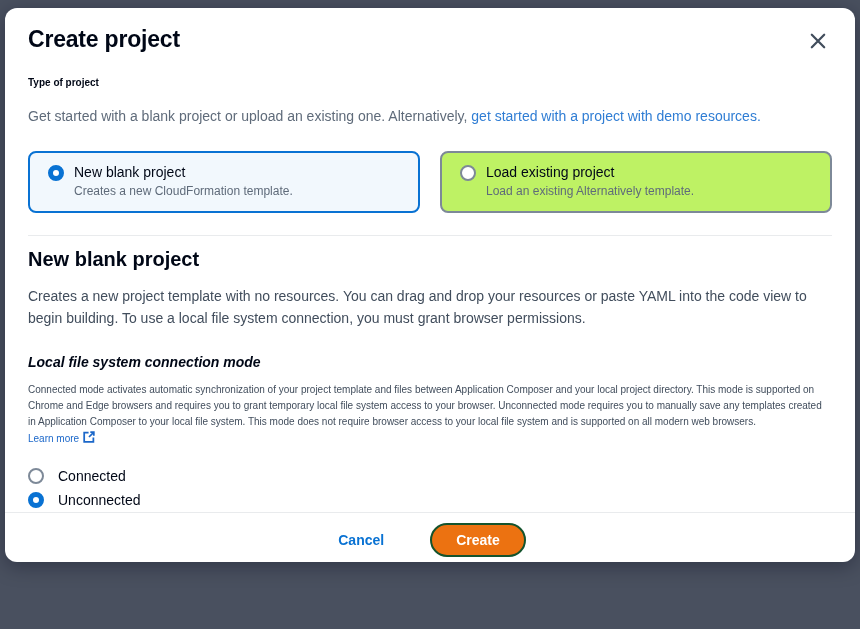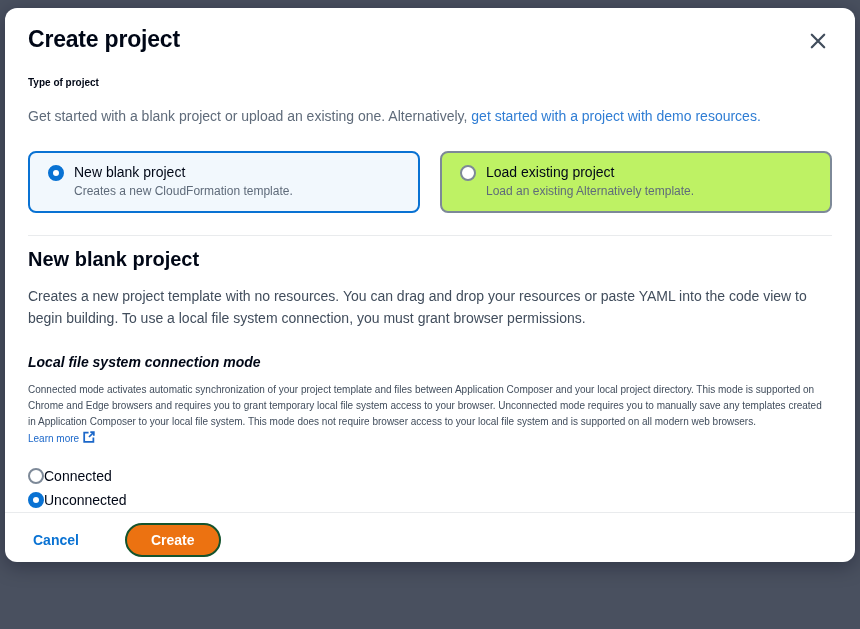--- a/index.html
+++ b/index.html
@@ -141,34 +141,34 @@
     color: #1b67c9;
     text-decoration: none;
     cursor: pointer;
     white-space: nowrap;
   }
   .ext-icon { vertical-align: -2px; margin-left: 3px; }
   .radio-group { margin-top: 15px; }
   .radio-row {
     display: flex;
     align-items: center;
-    gap: 0;
+    gap: 14px;
     padding: 4px 0;
     cursor: pointer;
   }
   .radio-row .radio { margin-top: 0; }
   .radio-row-label {
     font-size: 14px;
     color: #000716;
   }
   .modal-footer {
     border-top: 1px solid #e9ebed;
     padding: 10px 24px 12px 24px;
     display: flex;
-    justify-content: flex-start;
+    justify-content: center;
     align-items: center;
     gap: 42px;
   }
   .cancel-btn {
     background: none;
     border: none;
     font-family: "Liberation Sans", sans-serif;
     font-size: 14px;
     font-weight: 700;
     color: #0972d3;

